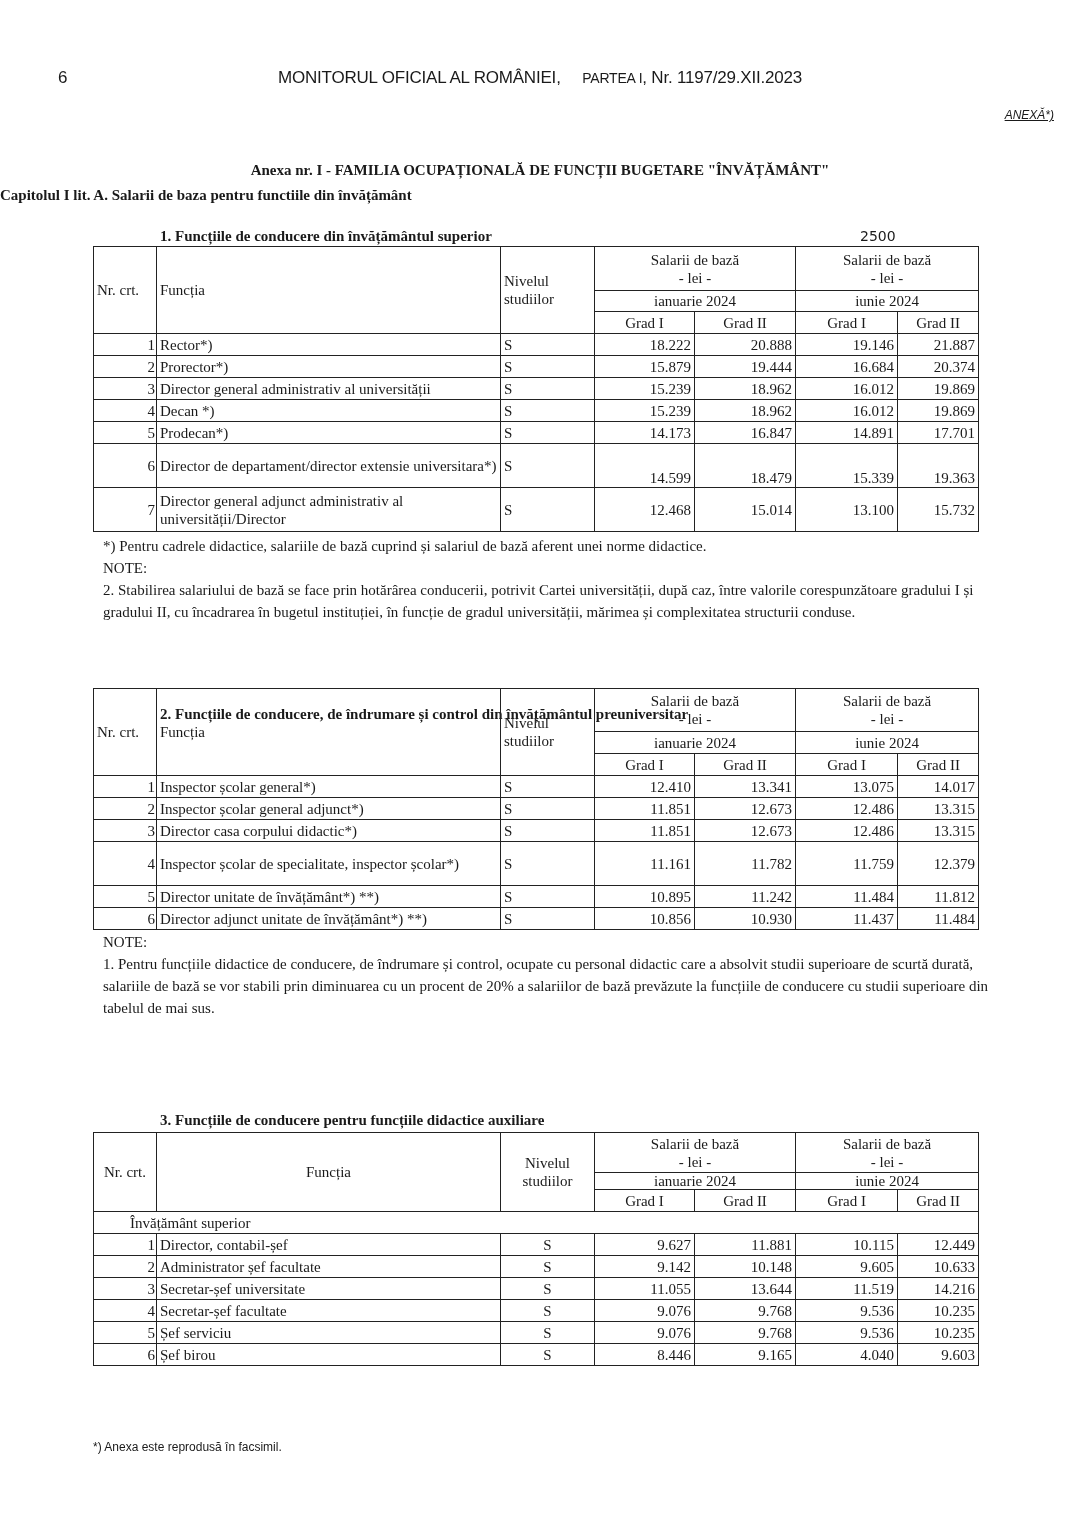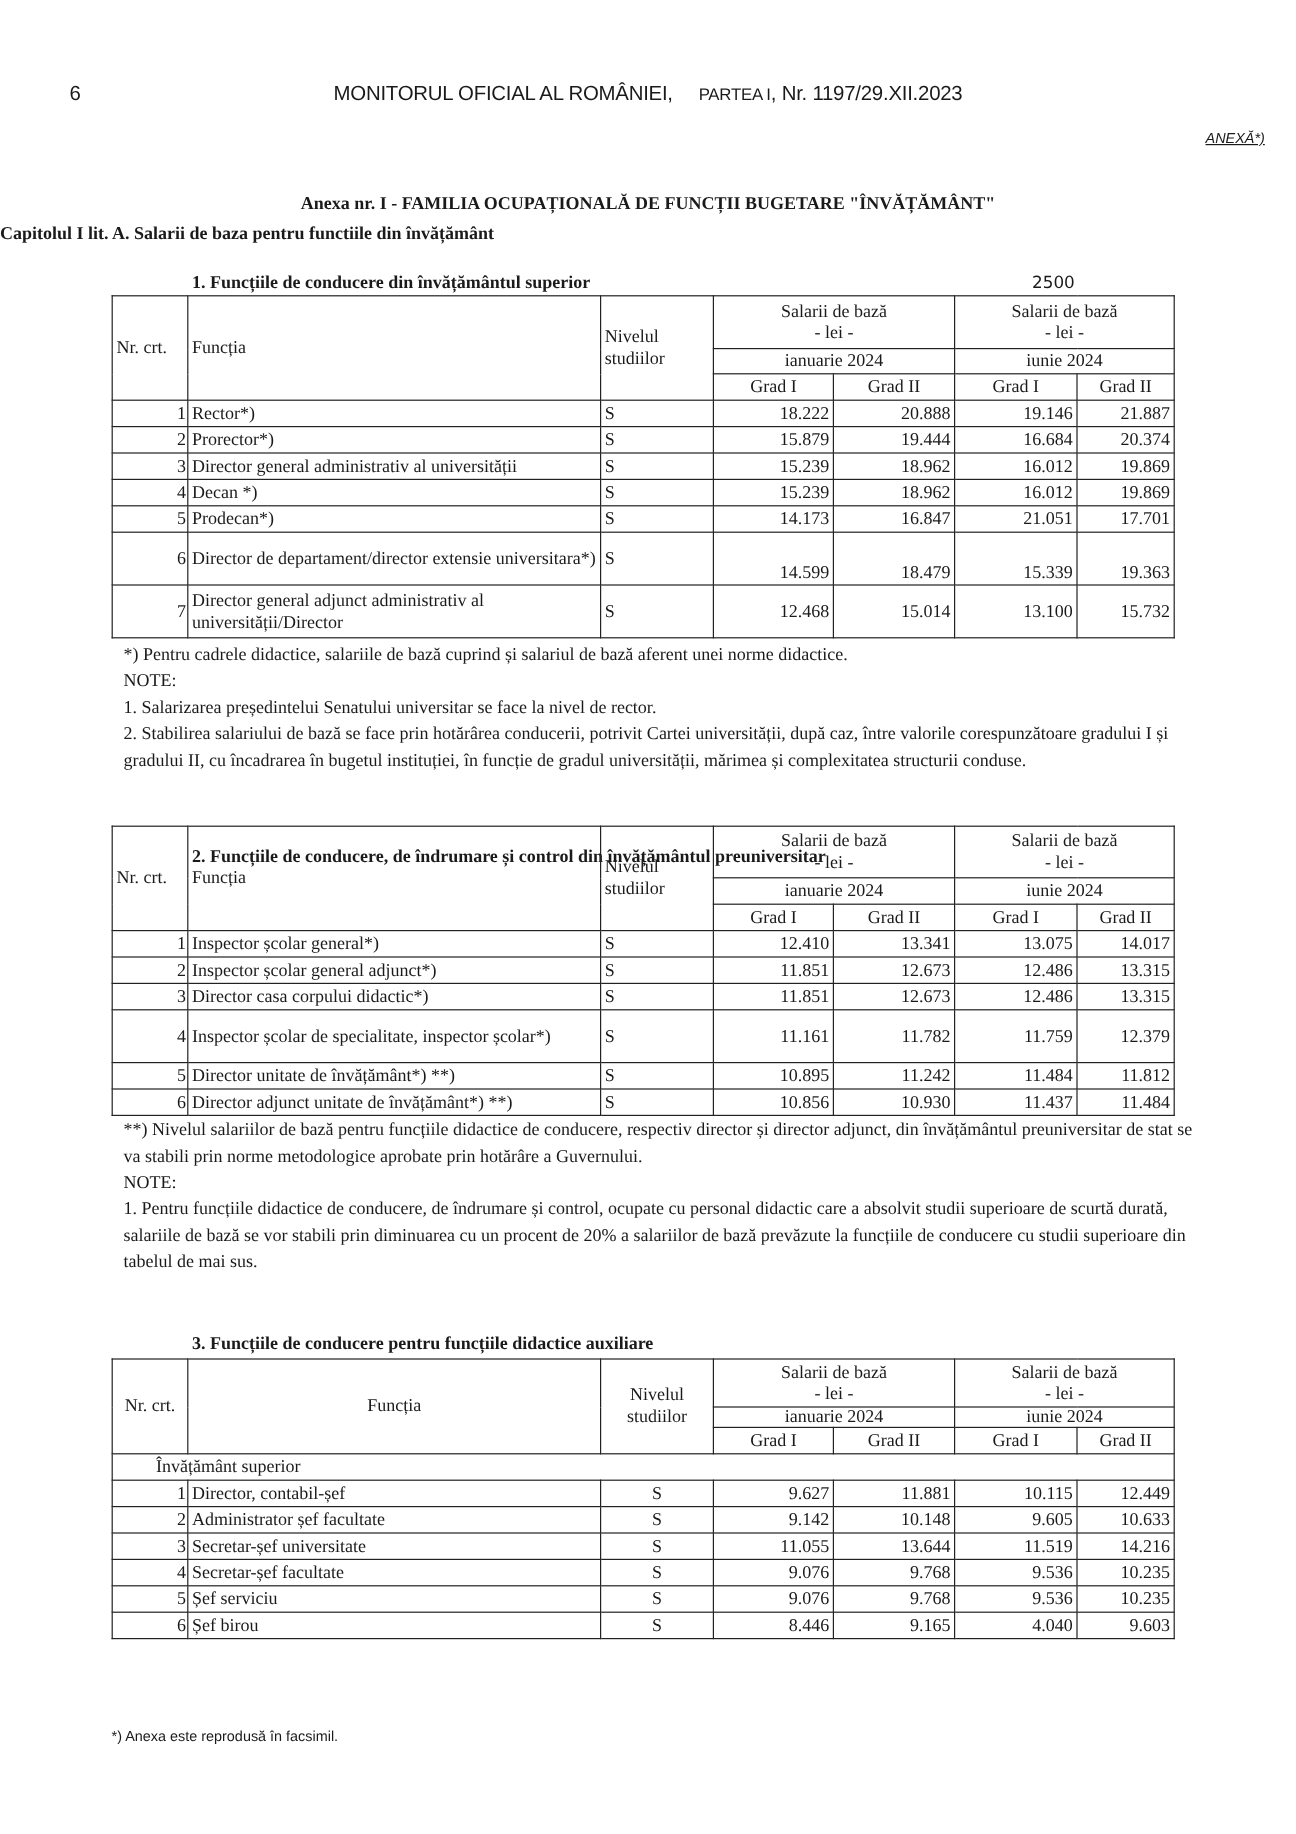--- a/index.html
+++ b/index.html
@@ -107,21 +107,21 @@
         <td class="val mid">18.962</td>
         <td class="val mid">16.012</td>
         <td class="val mid">19.869</td>
       </tr>
       <tr style="height: 22px;">
         <td class="nr">5</td>
         <td>Prodecan*)</td>
         <td>S</td>
         <td class="val mid">14.173</td>
         <td class="val mid">16.847</td>
-        <td class="val mid">21.051</td>
+        <td class="val mid">14.891</td>
         <td class="val mid">17.701</td>
       </tr>
       <tr style="height: 44px;">
         <td class="nr">6</td>
         <td>Director de departament/director extensie universitara*)</td>
         <td>S</td>
         <td class="val">14.599</td>
         <td class="val">18.479</td>
         <td class="val">15.339</td>
         <td class="val">19.363</td>
@@ -134,21 +134,20 @@
         <td class="val mid">15.014</td>
         <td class="val mid">13.100</td>
         <td class="val mid">15.732</td>
       </tr>
     </tbody>
 </table>
 
 <div class="notes" id="notes1" style="top:535px;">
     <p>*) Pentru cadrele didactice, salariile de bază cuprind și salariul de bază aferent unei norme didactice.</p>
     <p>NOTE:</p>
-    <p>1. Salarizarea președintelui Senatului universitar se face la nivel de rector.</p>
     <p>2. Stabilirea salariului de bază se face prin hotărârea conducerii, potrivit Cartei universității, după caz, între valorile corespunzătoare gradului I și gradului II, cu încadrarea în bugetul instituției, în funcție de gradul universității, mărimea și complexitatea structurii conduse.</p>
   </div>
 
 <div class="section-title serif" style="top:668px;margin-top:38px;">2. Funcțiile de conducere, de îndrumare și control din învățământul preuniversitar</div>
 
 <table class="grid" id="table2" style="top:688px;">
   <colgroup>
     <col style="width:63px">
       <col style="width:344px">
       <col style="width:94px">
@@ -228,21 +227,20 @@
         <td>S</td>
         <td class="val mid">10.856</td>
         <td class="val mid">10.930</td>
         <td class="val mid">11.437</td>
         <td class="val mid">11.484</td>
       </tr>
     </tbody>
 </table>
 
 <div class="notes" id="notes2" style="top:931px;">
-    <p>**) Nivelul salariilor de bază pentru funcțiile didactice de conducere, respectiv director și director adjunct, din învățământul preuniversitar de stat se va stabili prin norme metodologice aprobate prin hotărâre a Guvernului.</p>
     <p>NOTE:</p>
     <p>1. Pentru funcțiile didactice de conducere, de îndrumare și control, ocupate cu personal didactic care a absolvit studii superioare de scurtă durată, salariile de bază se vor stabili prin diminuarea cu un procent de 20% a salariilor de bază prevăzute la funcțiile de conducere cu studii superioare din tabelul de mai sus.</p>
   </div>
 
 <div class="section-title serif" style="top:1112px;">3. Funcțiile de conducere pentru funcțiile didactice auxiliare</div>
 
 <table class="grid" id="table3" style="top:1132px;">
   <colgroup>
     <col style="width:63px">
       <col style="width:344px">

